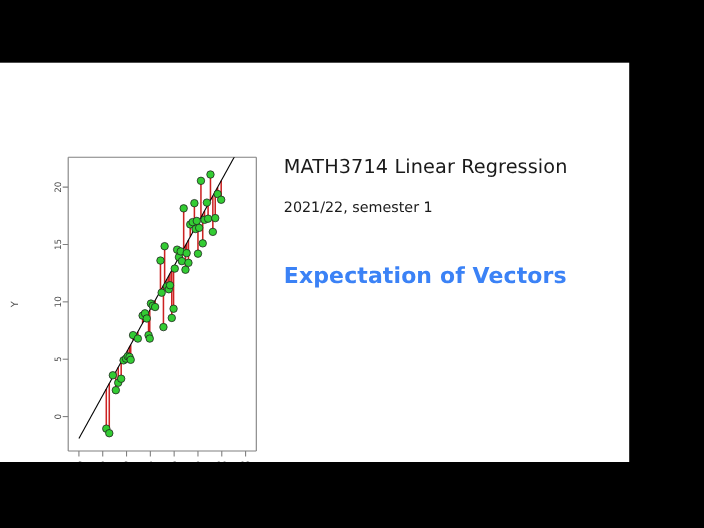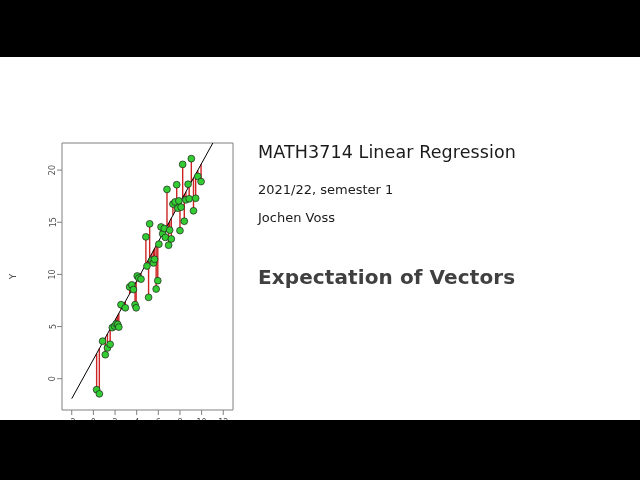--- a/index.html
+++ b/index.html
@@ -2,21 +2,21 @@
 <html><head>
 <meta charset="utf-8">
 <style>
   html, body {
     margin: 0;
     padding: 0;
     background: #000;
   }
   #screen {
     position: relative;
-    width: 640px;
+    width: 572px;
     height: 480px;
     background: #000000;
     overflow: hidden;
     font-family: "DejaVu Sans", sans-serif;
   }
   
   #slide {
     position: absolute;
     left: 0;
     top: 57px;
@@ -49,21 +49,21 @@
   .author {
     font-size: 13px;
     color: #1a1a1a;
     margin-top: 12px;
     line-height: 1.2;
     white-space: nowrap;
   }
   .section-title {
     font-size: 20px;
     font-weight: bold;
-    color: #404040;
+    color: #3b82f6;
     margin-top: 40px;
     letter-spacing: 0.1px;
     line-height: 1.2;
     white-space: nowrap;
   }
 
   
   #plot {
     position: absolute;
     left: 0px;
@@ -246,18 +246,17 @@
             <circle cx="195.66139240506328" cy="141.27734375" r="3.4" fill="#33cc33" stroke="#1f1f1f" class="pt"></circle>
             <circle cx="197.8259493670886" cy="119.37500000000003" r="3.4" fill="#33cc33" stroke="#1f1f1f" class="pt"></circle>
             <circle cx="201.07278481012656" cy="124.58984375000003" r="3.4" fill="#33cc33" stroke="#1f1f1f" class="pt"></circle>
           </g>
         </svg>
     </div>
 
     <div id="textblock">
       <div class="title-main">MATH3714 Linear Regression</div>
       <div class="subtitle">2021/22, semester 1</div>
-      <div class="author">Jochen Voss</div>
       <div class="section-title">Expectation of Vectors</div>
     </div>
 
   </div>
 </div>
 
 </body></html>

